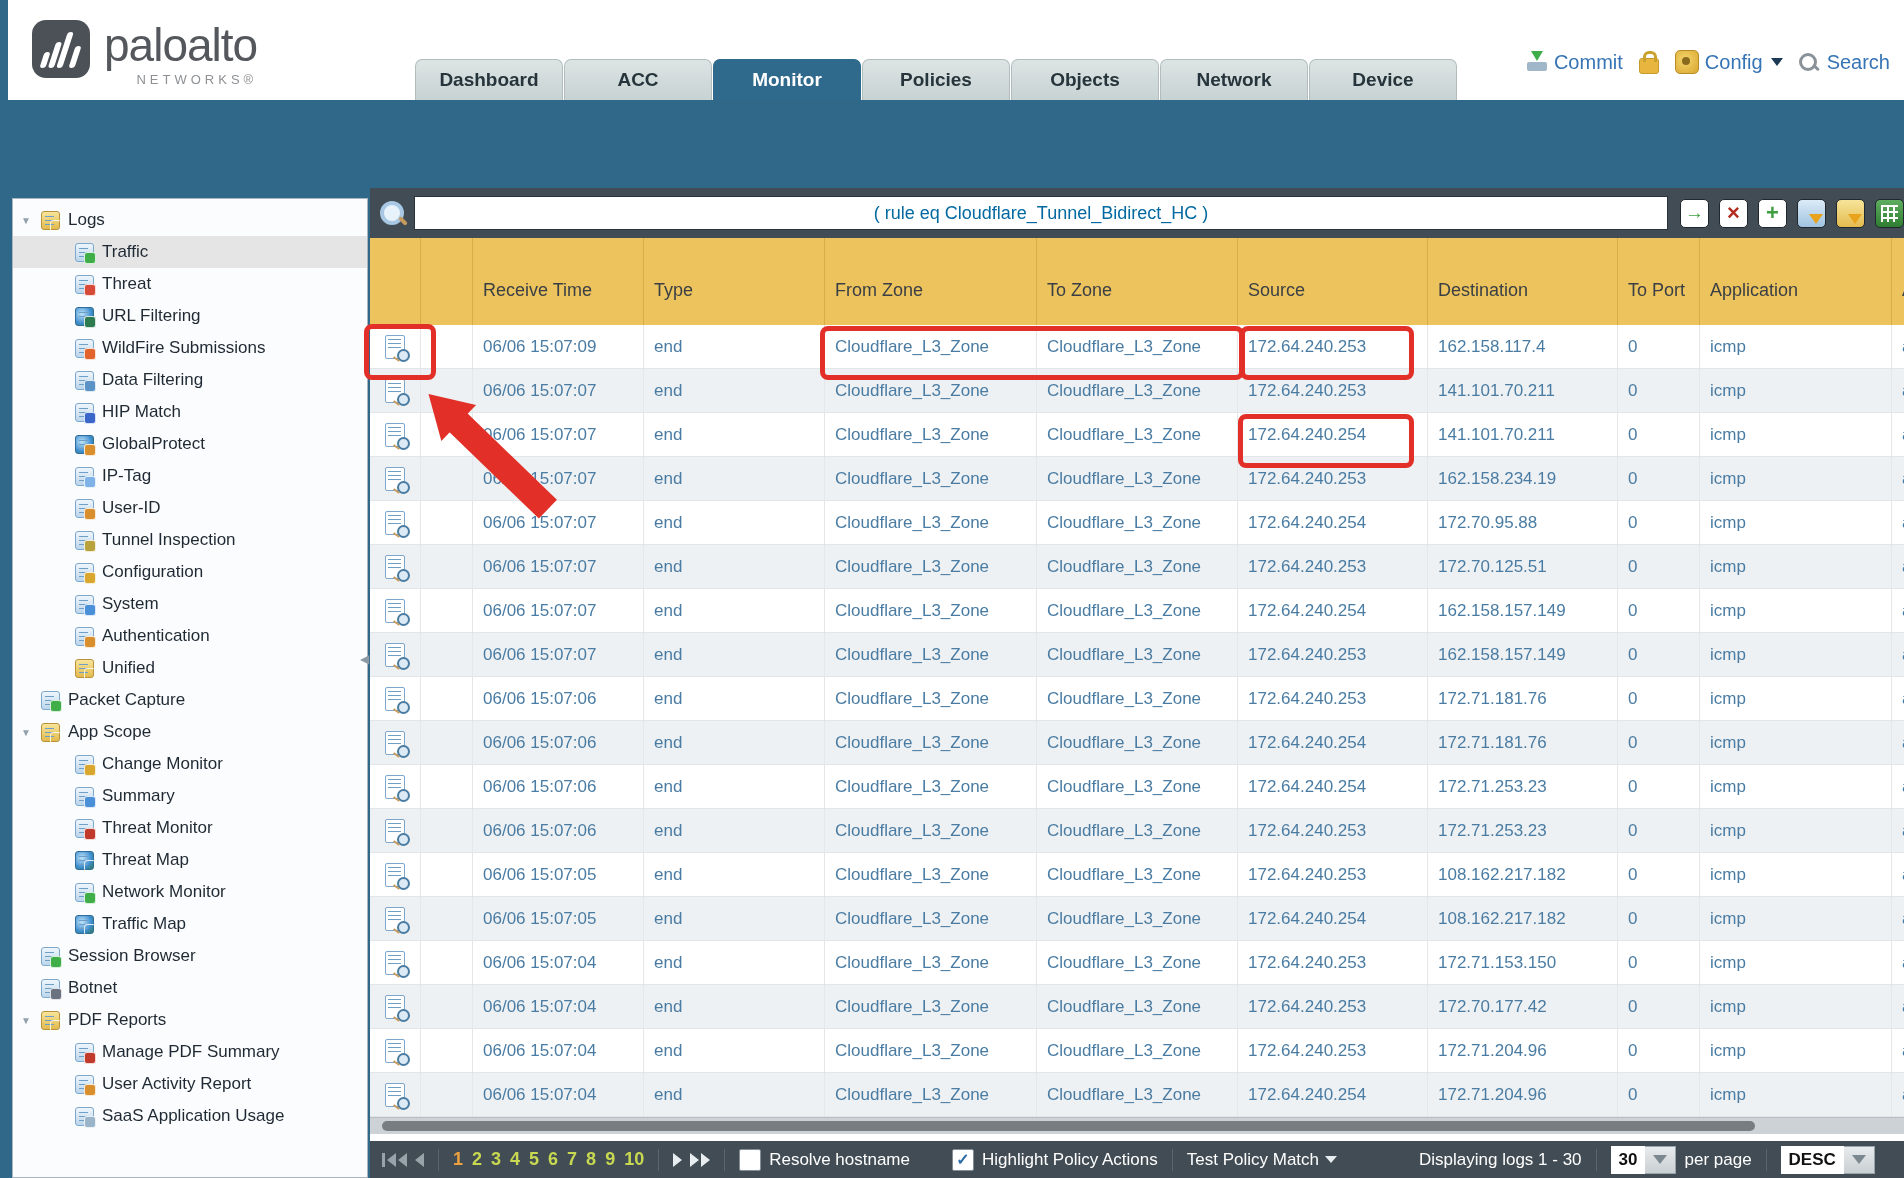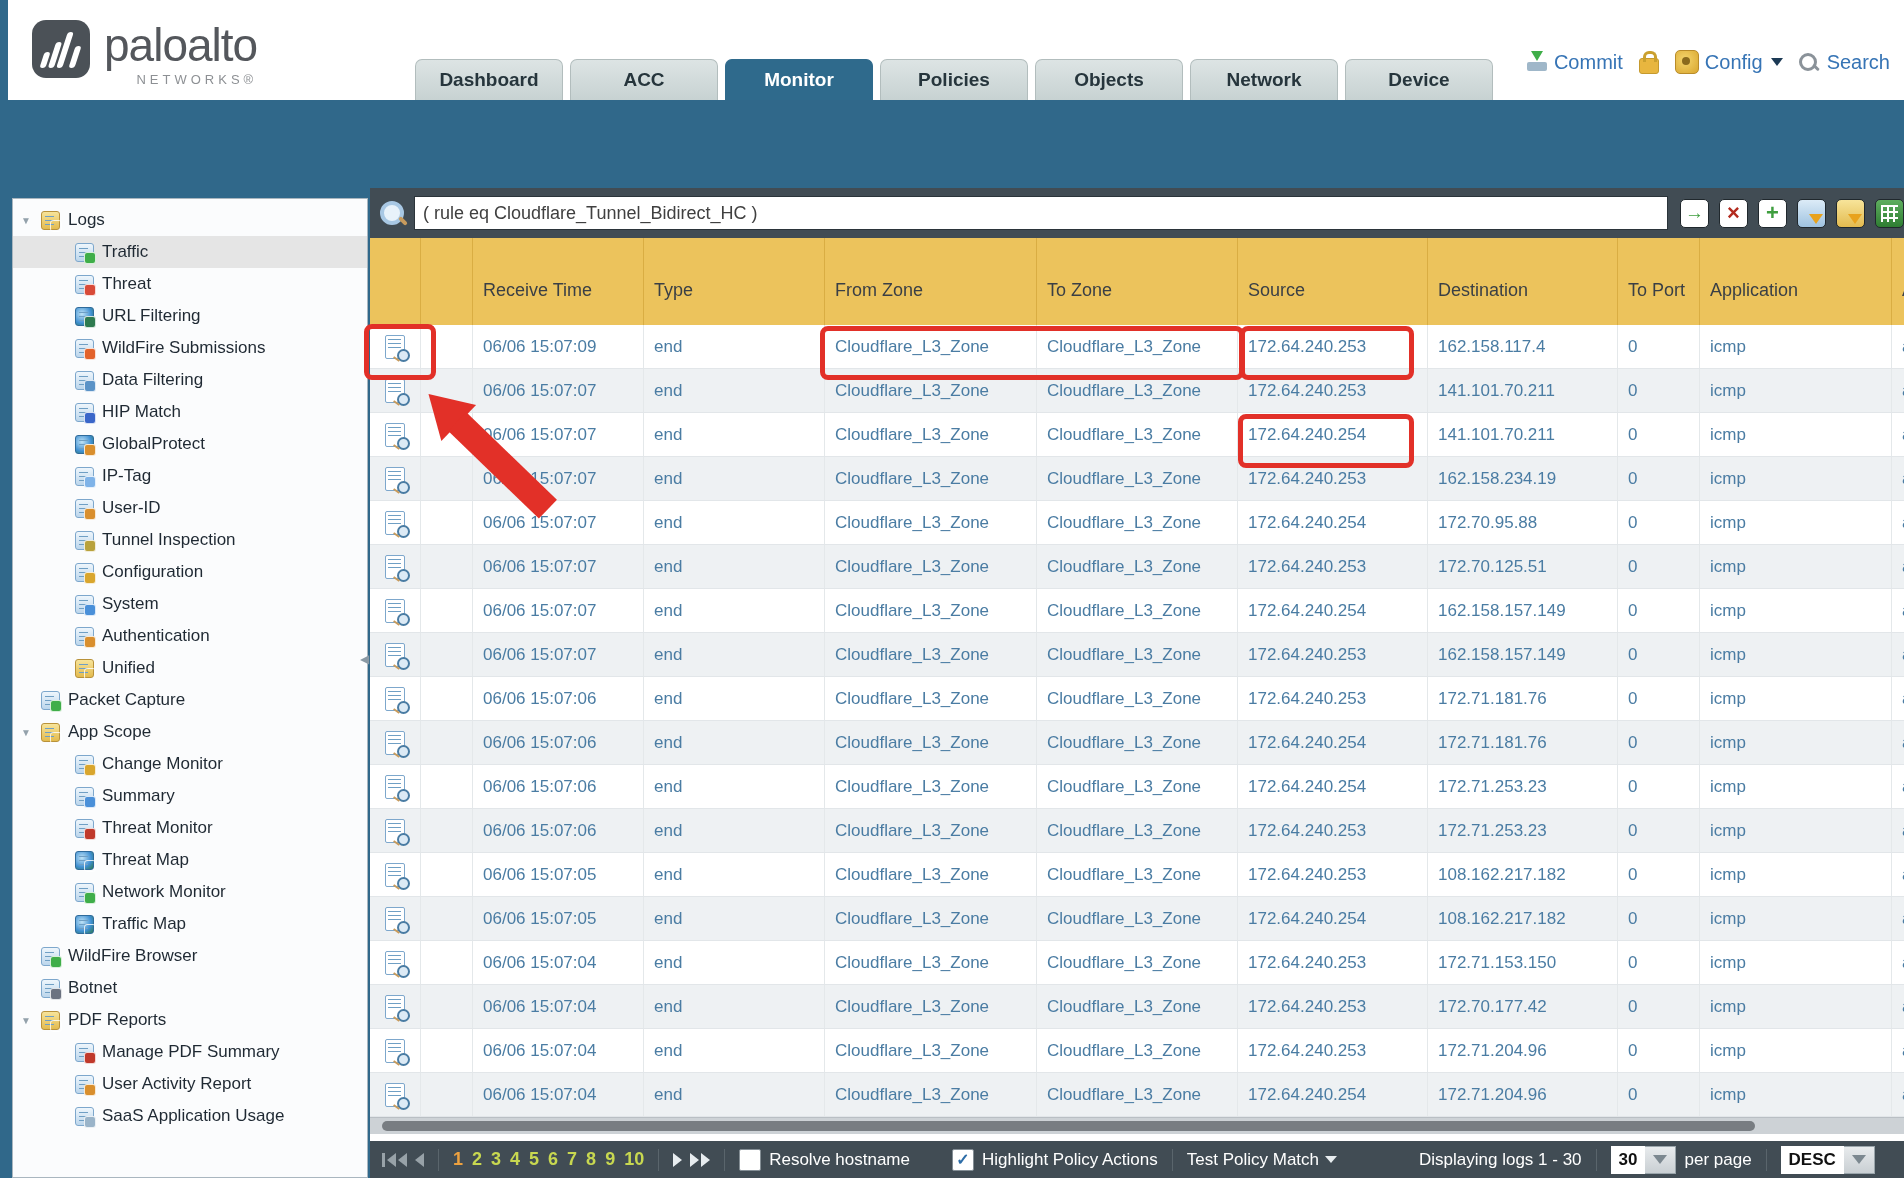--- a/index.html
+++ b/index.html
@@ -12,21 +12,21 @@
   .logomark{width:58px;height:58px;border-radius:14px;background:#4b5157;position:relative;overflow:hidden;}
   .logomark i{position:absolute;bottom:10px;width:6px;background:#fff;border-radius:3px;transform:skewX(-18deg);}
   .logomark i:nth-child(1){left:10px;height:16px;}
   .logomark i:nth-child(2){left:20px;height:26px;}
   .logomark i:nth-child(3){left:30px;height:36px;}
   .logomark i:nth-child(4){left:40px;height:22px;}
   .logotext{margin-left:14px;}
   .logoname{font-size:46px;color:#54575c;letter-spacing:-1px;line-height:50px;font-weight:500;}
   .logosub{font-size:13px;color:#8d9094;letter-spacing:4px;text-align:right;margin-top:2px;}
 
-  .tabs{position:absolute;left:407px;bottom:0;display:flex;gap:7px;}
+  .tabs{position:absolute;left:407px;bottom:0;display:flex;gap:1px;}
   .tab{width:146px;height:40px;display:flex;align-items:center;justify-content:center;font-size:19px;font-weight:bold;color:#26353c;background:linear-gradient(#dde4e4,#c7d2d2);border:1px solid #b2bdbd;border-bottom:none;border-radius:7px 7px 0 0;cursor:pointer;}
   .tab.active{background:#2f6a8c;color:#ffffff;border-color:#2f6a8c;}
 
   .hdr-actions{position:absolute;right:22px;top:50px;display:flex;align-items:center;gap:16px;font-size:20px;color:#3674b5;}
   .hact{display:flex;align-items:center;gap:6px;cursor:pointer;}
   .commit-ic{width:22px;height:22px;position:relative;}
   .commit-ic::before{content:"";position:absolute;left:5px;top:0;border-left:6px solid transparent;border-right:6px solid transparent;border-top:10px solid #3fae49;}
   .commit-ic::after{content:"";position:absolute;left:1px;top:11px;width:20px;height:9px;background:#9fb7c9;border-radius:2px;}
   .lock-ic{width:18px;height:14px;background:#e8b63f;border:1px solid #c59a2e;border-radius:3px;position:relative;margin-top:7px;}
   .lock-ic::before{content:"";position:absolute;left:3px;top:-8px;width:8px;height:8px;border:3px solid #caa02f;border-bottom:none;border-radius:6px 6px 0 0;}
@@ -83,21 +83,21 @@
   .ico[data-icon="manage-pdf-summary"]::after{background:#c0392b;}
   .ico[data-icon="user-activity-report"]::after{background:#d98f2e;}
   .ico[data-icon="saas-application-usage"]::after{background:#9ab4c9;}
   .collapse-arrow{position:absolute;left:360px;top:652px;font-size:12px;color:#8a99a4;z-index:5;cursor:pointer;}
 
   
   .main{position:absolute;left:370px;top:188px;width:1534px;height:990px;background:#ffffff;}
   .filterbar{position:absolute;left:0;top:0;width:1534px;height:50px;background:#414c54;display:flex;align-items:center;}
   .mag-ic{width:16px;height:16px;border:4px solid #a8c8e4;border-radius:50%;background:#e8f2fa;position:relative;margin-left:10px;flex:0 0 auto;}
   .mag-ic::after{content:"";position:absolute;left:14px;top:14px;width:10px;height:4px;background:#c79b5d;transform:rotate(45deg);border-radius:2px;}
-  .filter-input{margin-left:10px;width:1256px;height:32px;border:1px solid #2b343a;font-size:18px;color:#404040;padding:0 8px;font-family:"Liberation Sans",sans-serif;}
+  .filter-input{margin-left:10px;width:1256px;height:32px;border:1px solid #2b343a;font-size:18px;color:#0369a1;padding:0 8px;font-family:"Liberation Sans",sans-serif;text-align:center;}
   .fbtns{display:flex;gap:10px;margin-left:12px;}
   .fbtn{width:27px;height:27px;border-radius:5px;background:#fff;border:1px solid #20282d;display:flex;align-items:center;justify-content:center;font-size:19px;font-weight:bold;cursor:pointer;position:relative;}
   .fbtn[data-name="apply-filter-icon"]{color:#3f9e3f;}
   .fbtn[data-name="clear-filter-icon"]{color:#b32b1f;font-size:22px;}
   .fbtn[data-name="add-filter-icon"]{color:#3f9e3f;font-size:22px;}
   .fbtn[data-name="save-filter-icon"]{background:linear-gradient(#dcebf7,#9fc3e0);}
   .fbtn[data-name="load-filter-icon"]{background:linear-gradient(#f7e49a,#e3bb4f);}
   .fbtn[data-name="save-filter-icon"]::after,.fbtn[data-name="load-filter-icon"]::after{content:"";position:absolute;right:2px;bottom:3px;border-left:7px solid transparent;border-right:7px solid transparent;border-top:10px solid #e8a21c;}
   .fbtn[data-name="export-csv-icon"]{background:linear-gradient(#5fae5f,#2e7d32);}
   .fbtn[data-name="export-csv-icon"]::after{content:"";position:absolute;left:5px;top:5px;right:5px;bottom:5px;background:repeating-linear-gradient(#fff 0 2px,transparent 2px 6px),repeating-linear-gradient(90deg,#fff 0 2px,transparent 2px 6px);}
@@ -297,21 +297,21 @@
         <div class="sitem lv1" data-name="sidebar-item-network-monitor">
           <span class="ico" data-icon="network-monitor" data-name="network-monitor-icon"></span>
           <span data-name="sidebar-item-label">Network Monitor</span>
         </div>
         <div class="sitem lv1" data-name="sidebar-item-traffic-map">
           <span class="ico" data-icon="traffic-map" data-name="traffic-map-icon"></span>
           <span data-name="sidebar-item-label">Traffic Map</span>
         </div>
         <div class="sitem lv0" data-name="sidebar-item-session-browser">
           <span class="ico" data-icon="session-browser" data-name="session-browser-icon"></span>
-          <span data-name="sidebar-item-label">WildFire Browser</span>
+          <span data-name="sidebar-item-label">Session Browser</span>
         </div>
         <div class="sitem lv0" data-name="sidebar-item-botnet">
           <span class="ico" data-icon="botnet" data-name="botnet-icon"></span>
           <span data-name="sidebar-item-label">Botnet</span>
         </div>
         <div class="sitem lv0" data-name="sidebar-item-pdf-reports">
           <span class="scaret" data-name="expand-caret-icon">▼</span>
           <span class="ico" data-icon="pdf-reports" data-name="pdf-reports-icon"></span>
           <span data-name="sidebar-item-label">PDF Reports</span>
         </div>

